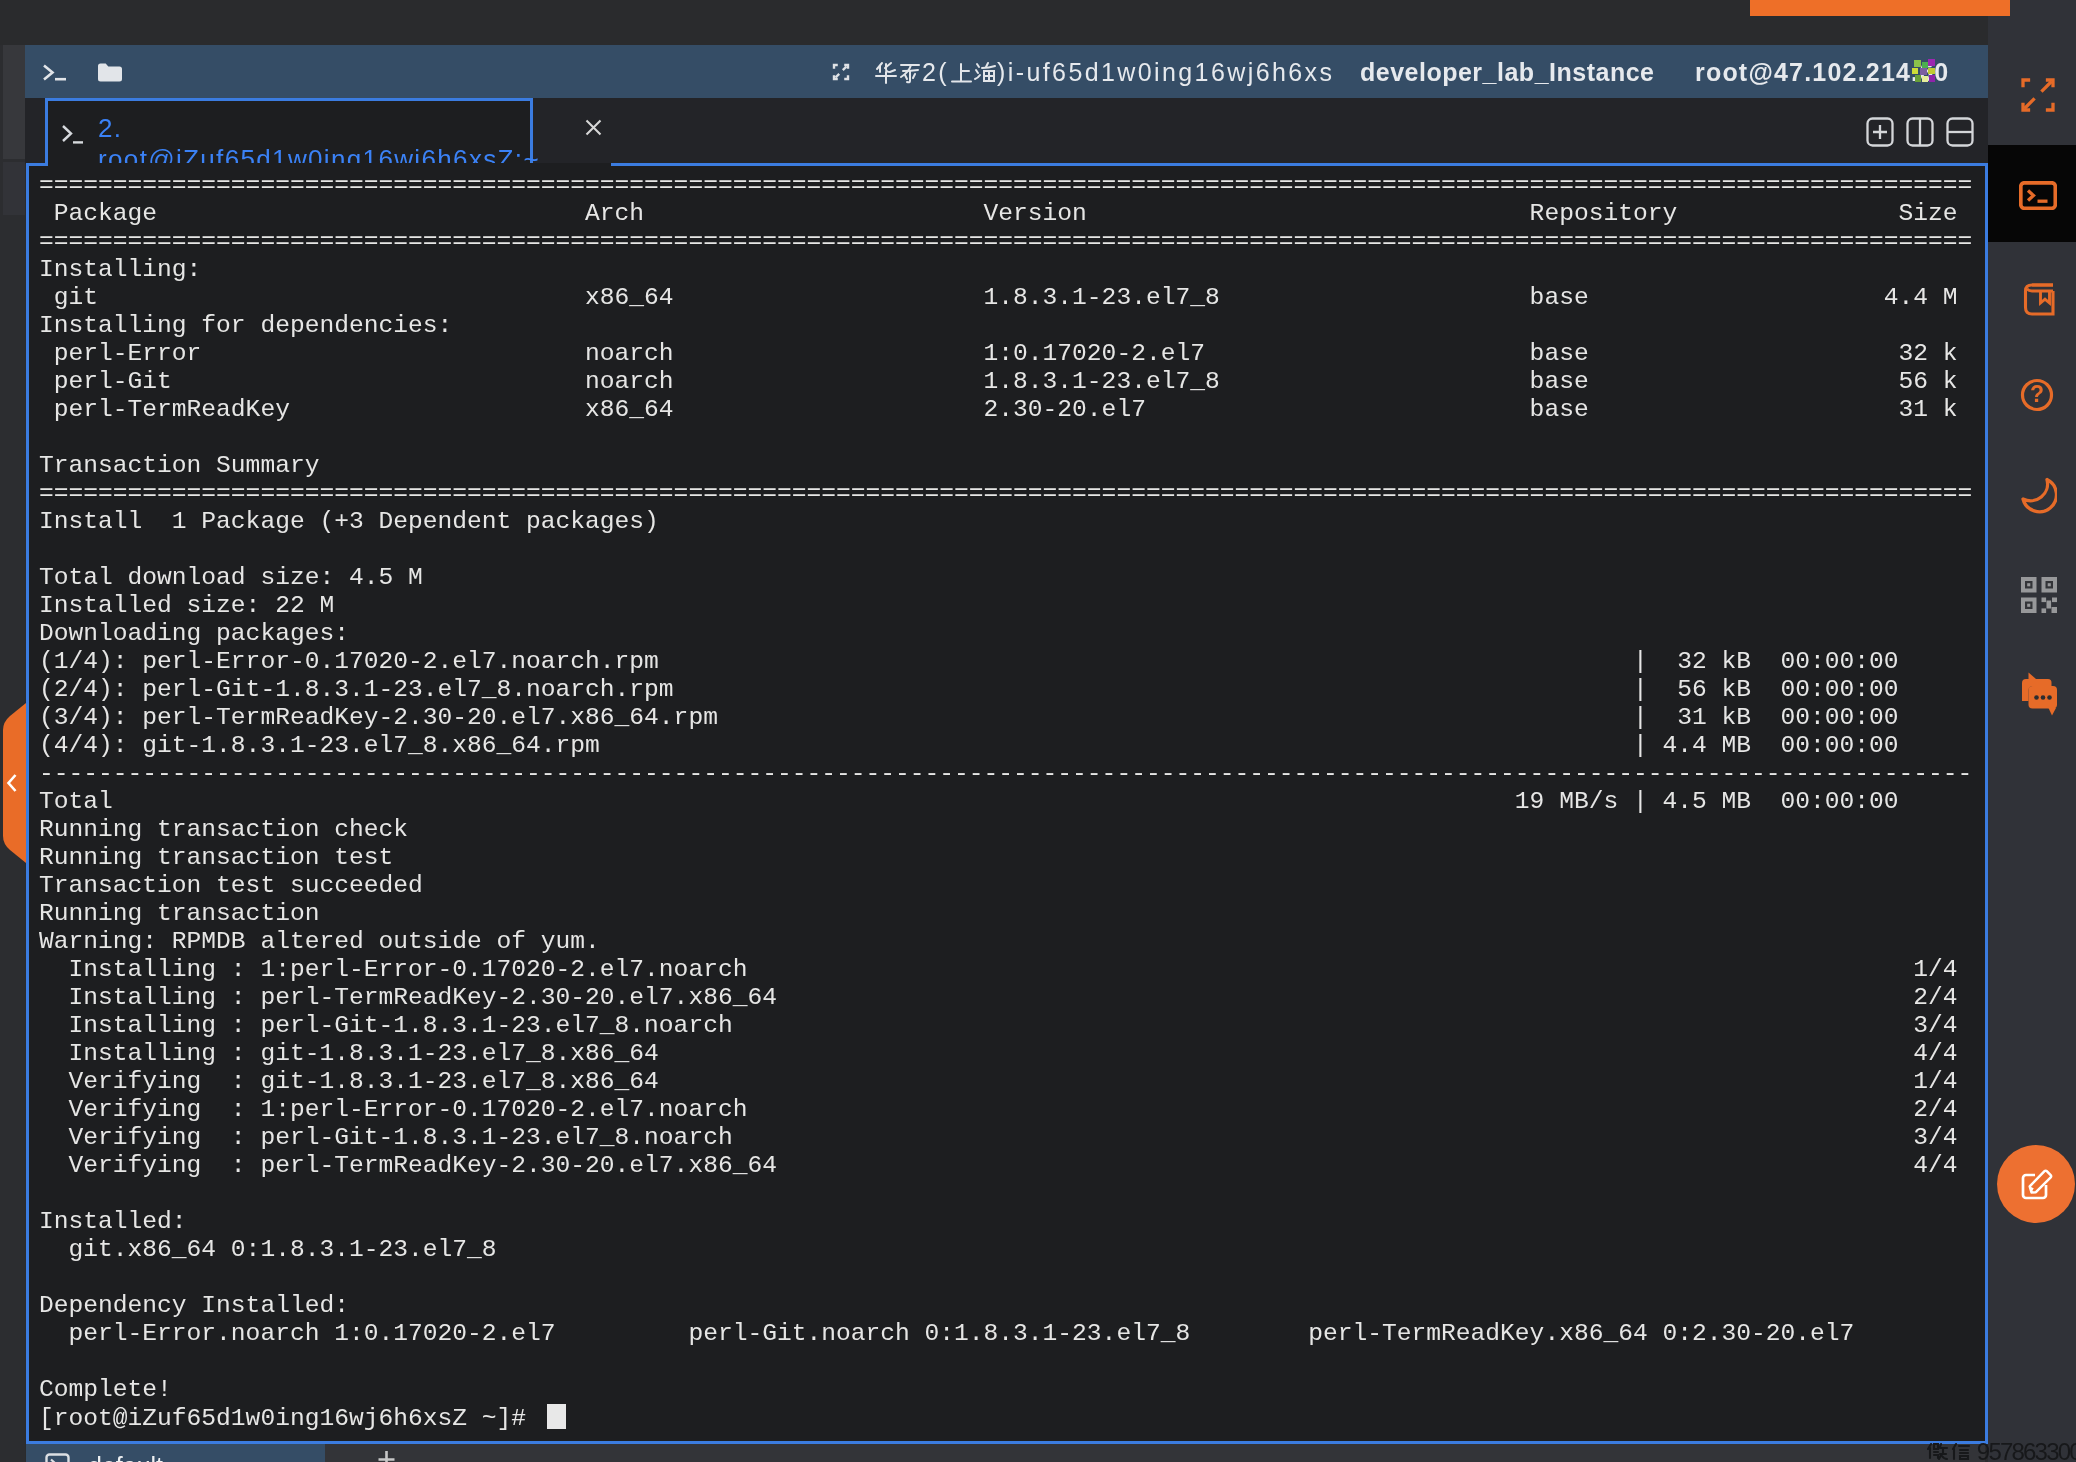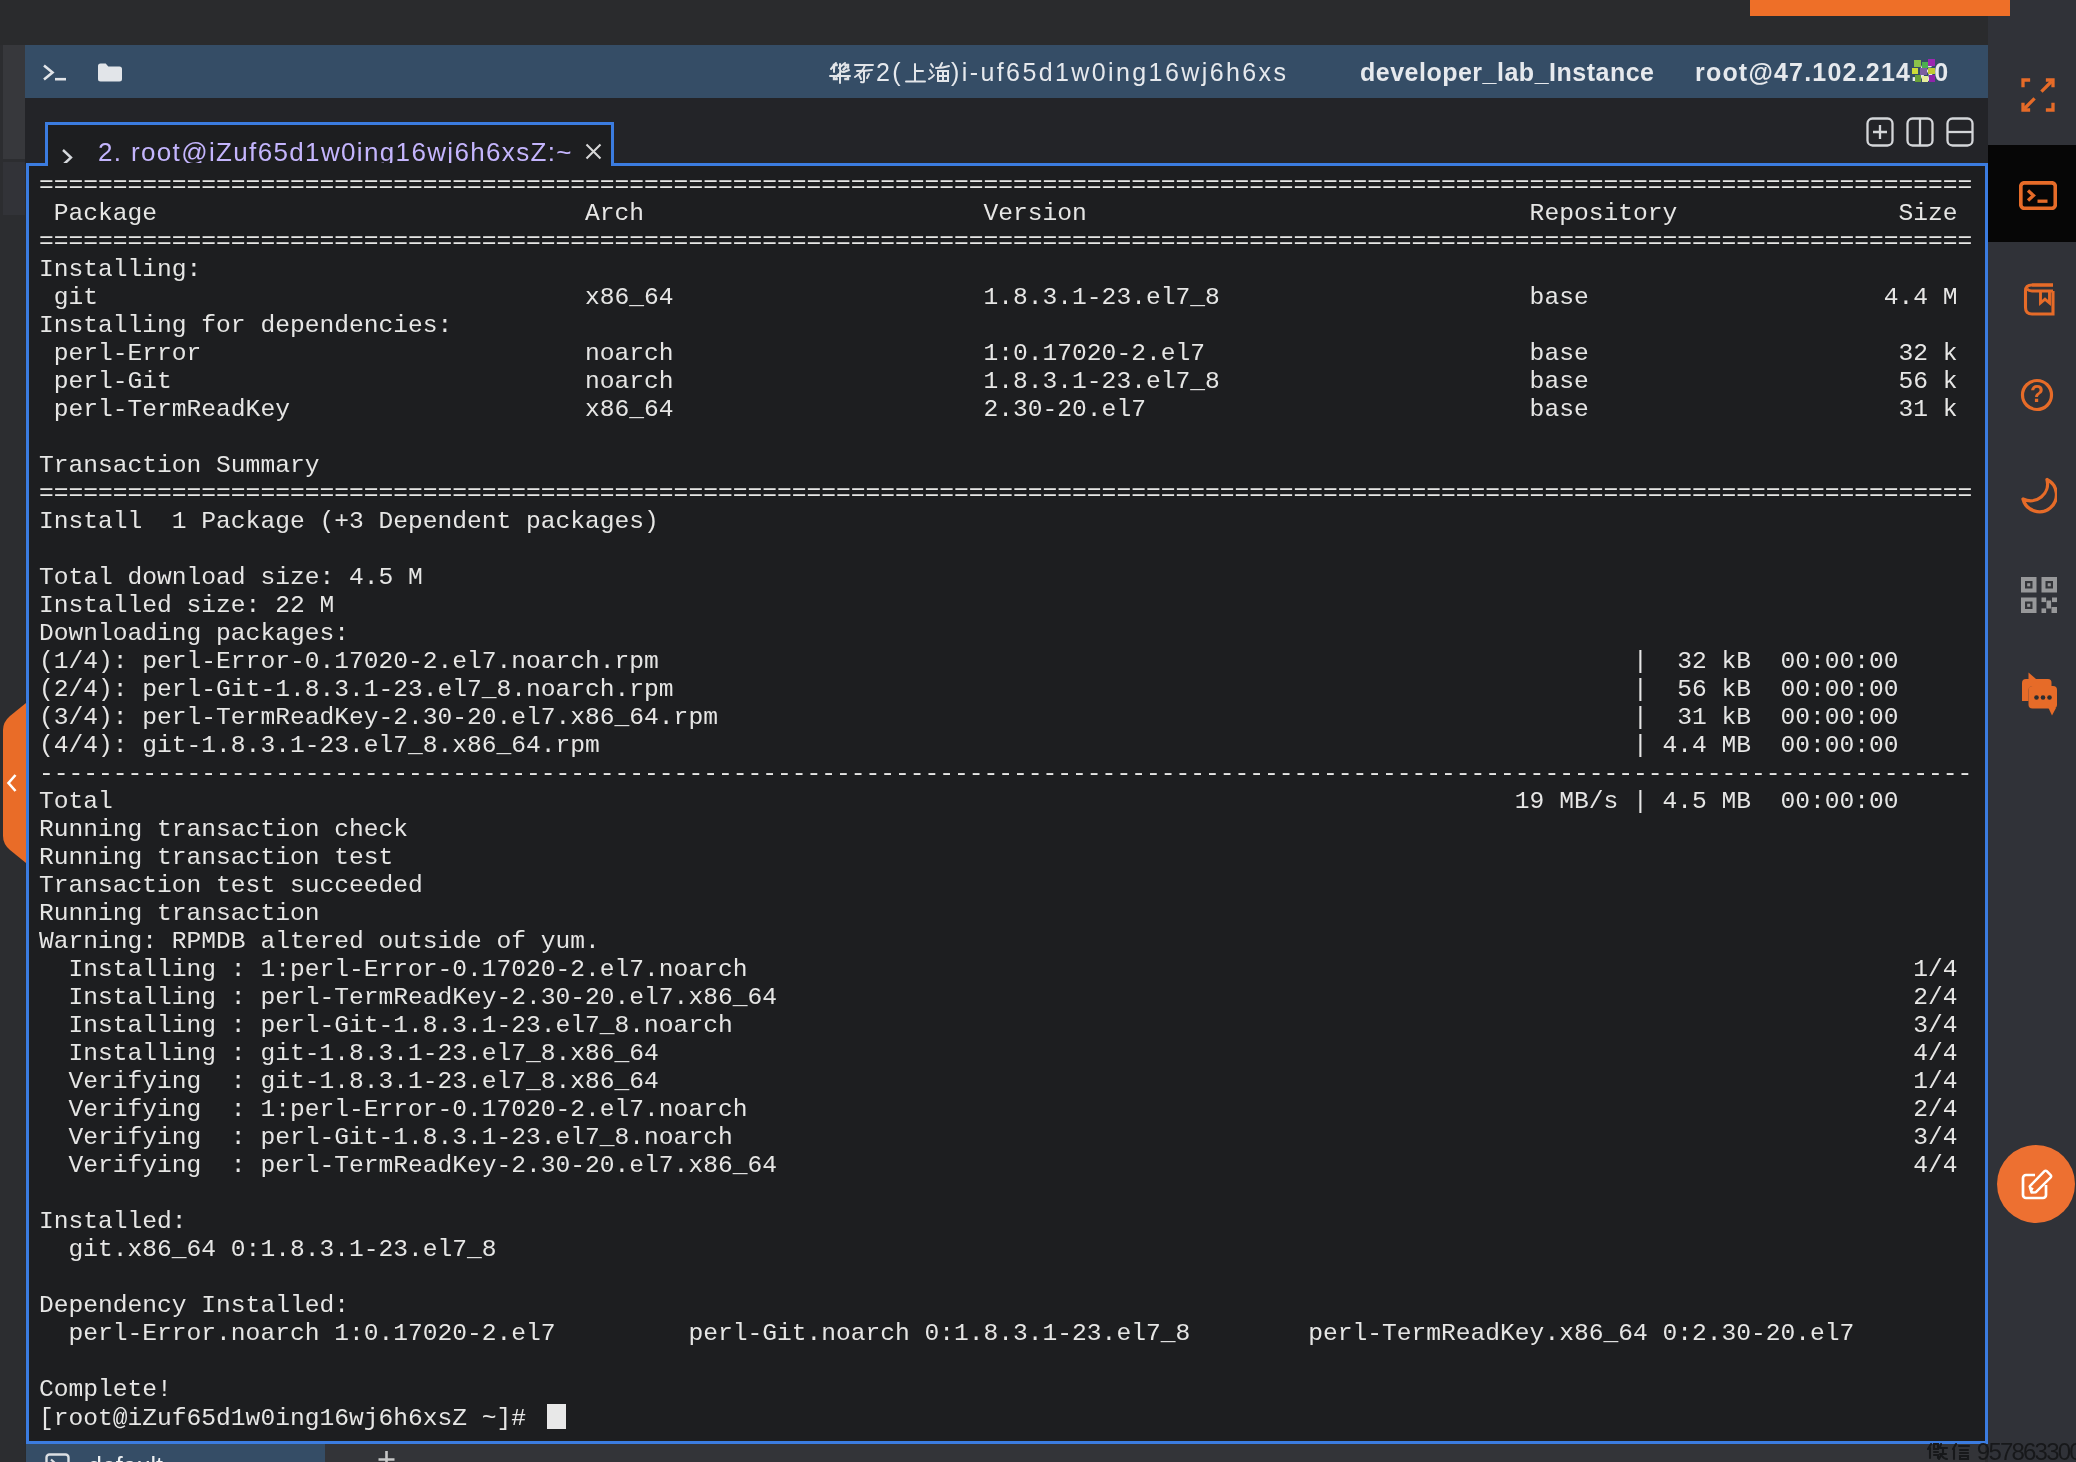--- a/index.html
+++ b/index.html
@@ -3,22 +3,22 @@
 * { margin:0; padding:0; box-sizing:border-box; }
 html,body { width:2076px; height:1462px; background:#2a2b2d; overflow:hidden; position:relative;
   font-family:"Liberation Sans", sans-serif; }
 .abs { position:absolute; }
 #orangebar { left:1750px; top:0; width:260px; height:16px; background:#ee6f28; }
 #header { left:25px; top:45px; width:1963px; height:53px; background:#354d66; }
 #gutter { left:0; top:45px; width:25px; height:1417px; background:#2c2d30; }
 #gutlite { left:3px; top:45px; width:22px; height:114px; background:#37383c; }
 #gutlite2 { left:3px; top:162px; width:22px; height:53px; background:#323338; }
 #tabrow { left:25px; top:98px; width:1963px; height:66px; background:#232428; }
-#tab { left:45px; top:98px; width:569px; height:69px; background:#1d1e20;
-   border:3px solid #3b7ce0; border-bottom:none; color:#c4b5fd; font-size:26px;margin-top:24px; }
+#tab { left:45px; top:98px; width:488px; height:69px; background:#1d1e20;
+   border:3px solid #3b7ce0; border-bottom:none; color:#3b82f6; font-size:26px; }
 #tab .x { position:absolute; left:536px; top:12px; }
 #panel { left:26px; top:163px; width:1962px; height:1281px; border:3px solid #3b7ce0; background:#1d1e20; }
 #notch { left:48px; top:163px; width:563px; height:3px; background:#1d1e20; }
 #termtext { left:29px; top:166px; width:1956px; height:1277px; overflow:hidden;
   font-family:"Liberation Mono", monospace; font-size:24.6px; line-height:28px;
   color:#e6e6e5; white-space:pre; padding:6px 0 0 10px; }
 .cur { display:inline-block; width:19px; height:25px; background:#e8e8e8; vertical-align:-4px; margin-left:6px;}
 #botbar { left:26px; top:1444px; width:1959px; height:18px; background:#333438; }
 #bottab { left:26px; top:1444px; width:299px; height:18px; background:#354d66; overflow:hidden; }
 #sidebar { left:1988px; top:0; width:88px; height:1462px; background:#303238; }
@@ -46,21 +46,21 @@
       </svg></div>
   <div class="abs" style="left:807px;top:18px;"><svg width="18" height="18" viewBox="0 0 18 18" style="">
     <path d="M2 5.779999999999999 V2 H5.779999999999999" fill="none" stroke="#dfe2e6" stroke-width="2.4"></path>
     <path d="M12.22 2 H16 V5.779999999999999" fill="none" stroke="#dfe2e6" stroke-width="2.4"></path>
     <path d="M14.5 3.5 L10.799999999999999 7.2" stroke="#dfe2e6" stroke-width="2.4"></path>
     <path d="M2 12.22 V16 H5.779999999999999" fill="none" stroke="#dfe2e6" stroke-width="2.4"></path>
     <path d="M3.5 14.5 L7.2 10.799999999999999" stroke="#dfe2e6" stroke-width="2.4"></path>
     <path d="M12.22 16 H16 V12.22" fill="none" stroke="#dfe2e6" stroke-width="2.4"></path>
       </svg></div>
 </div>
-<div class="abs hdrtxt" style="left:828px;font-size:25px;letter-spacing:2.4px;"><svg width="24" height="24" viewBox="0 0 24 24" style="vertical-align:-4px;">
+<div class="abs hdrtxt" style="left:874px;font-size:25px;letter-spacing:2.4px;"><svg width="24" height="24" viewBox="0 0 24 24" style="vertical-align:-4px;">
       <path d="M8 2 L3 8" fill="none" stroke="#e2e5e9" stroke-width="2.0" stroke-linecap="round"></path>
       <path d="M6 5 V11" fill="none" stroke="#e2e5e9" stroke-width="2.0" stroke-linecap="round"></path>
       <path d="M17 2 L11 7" fill="none" stroke="#e2e5e9" stroke-width="2.0" stroke-linecap="round"></path>
       <path d="M12 3 V8 Q12 11 16 11 L21 9" fill="none" stroke="#e2e5e9" stroke-width="2.0" stroke-linecap="round"></path>
       <path d="M2 15 H22" fill="none" stroke="#e2e5e9" stroke-width="2.0" stroke-linecap="round"></path>
       <path d="M12 11 V22" fill="none" stroke="#e2e5e9" stroke-width="2.0" stroke-linecap="round"></path>
     </svg><svg width="24" height="24" viewBox="0 0 24 24" style="vertical-align:-4px;">
       <path d="M3 4 H21" fill="none" stroke="#e2e5e9" stroke-width="2.0" stroke-linecap="round"></path>
       <path d="M13 4 Q11 11 3 16" fill="none" stroke="#e2e5e9" stroke-width="2.0" stroke-linecap="round"></path>
       <path d="M5 10 Q13 10 20 9" fill="none" stroke="#e2e5e9" stroke-width="2.0" stroke-linecap="round"></path>

